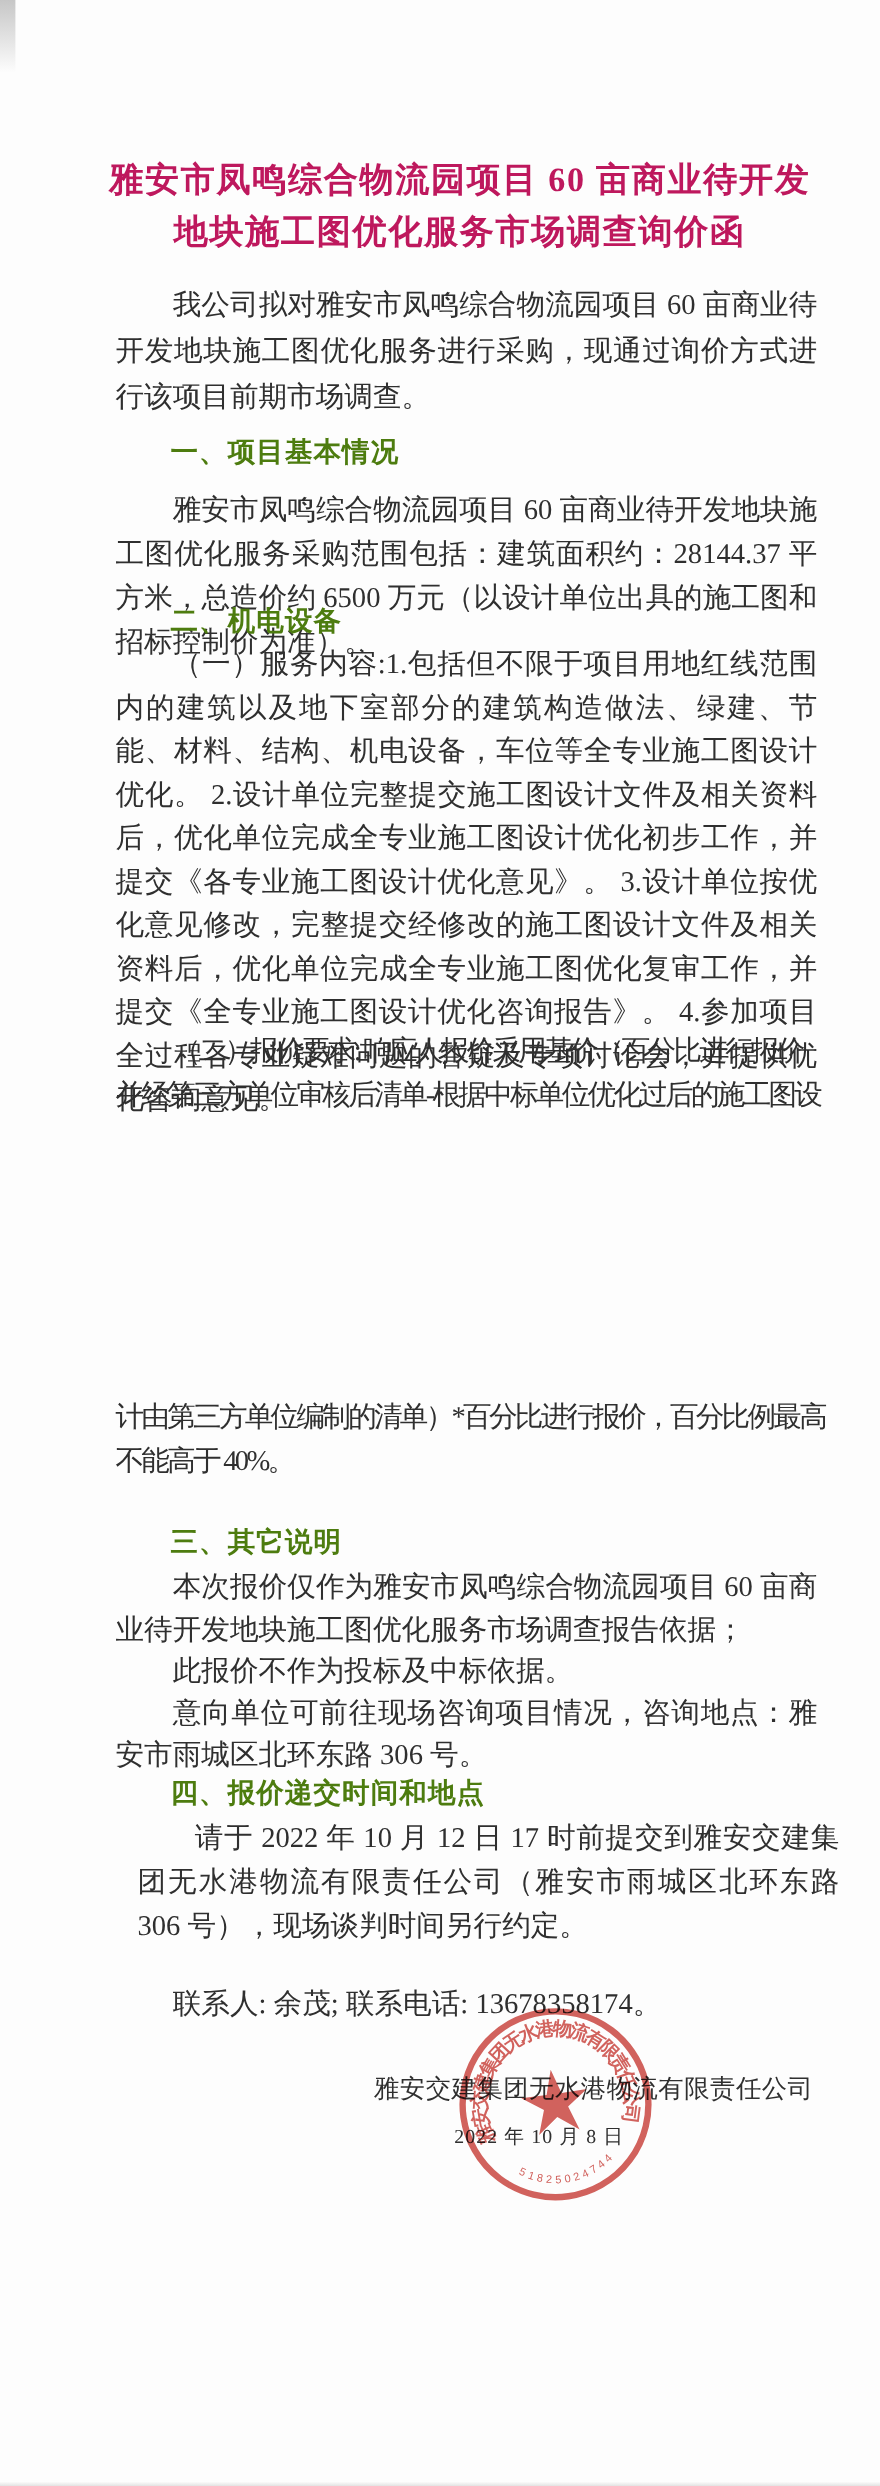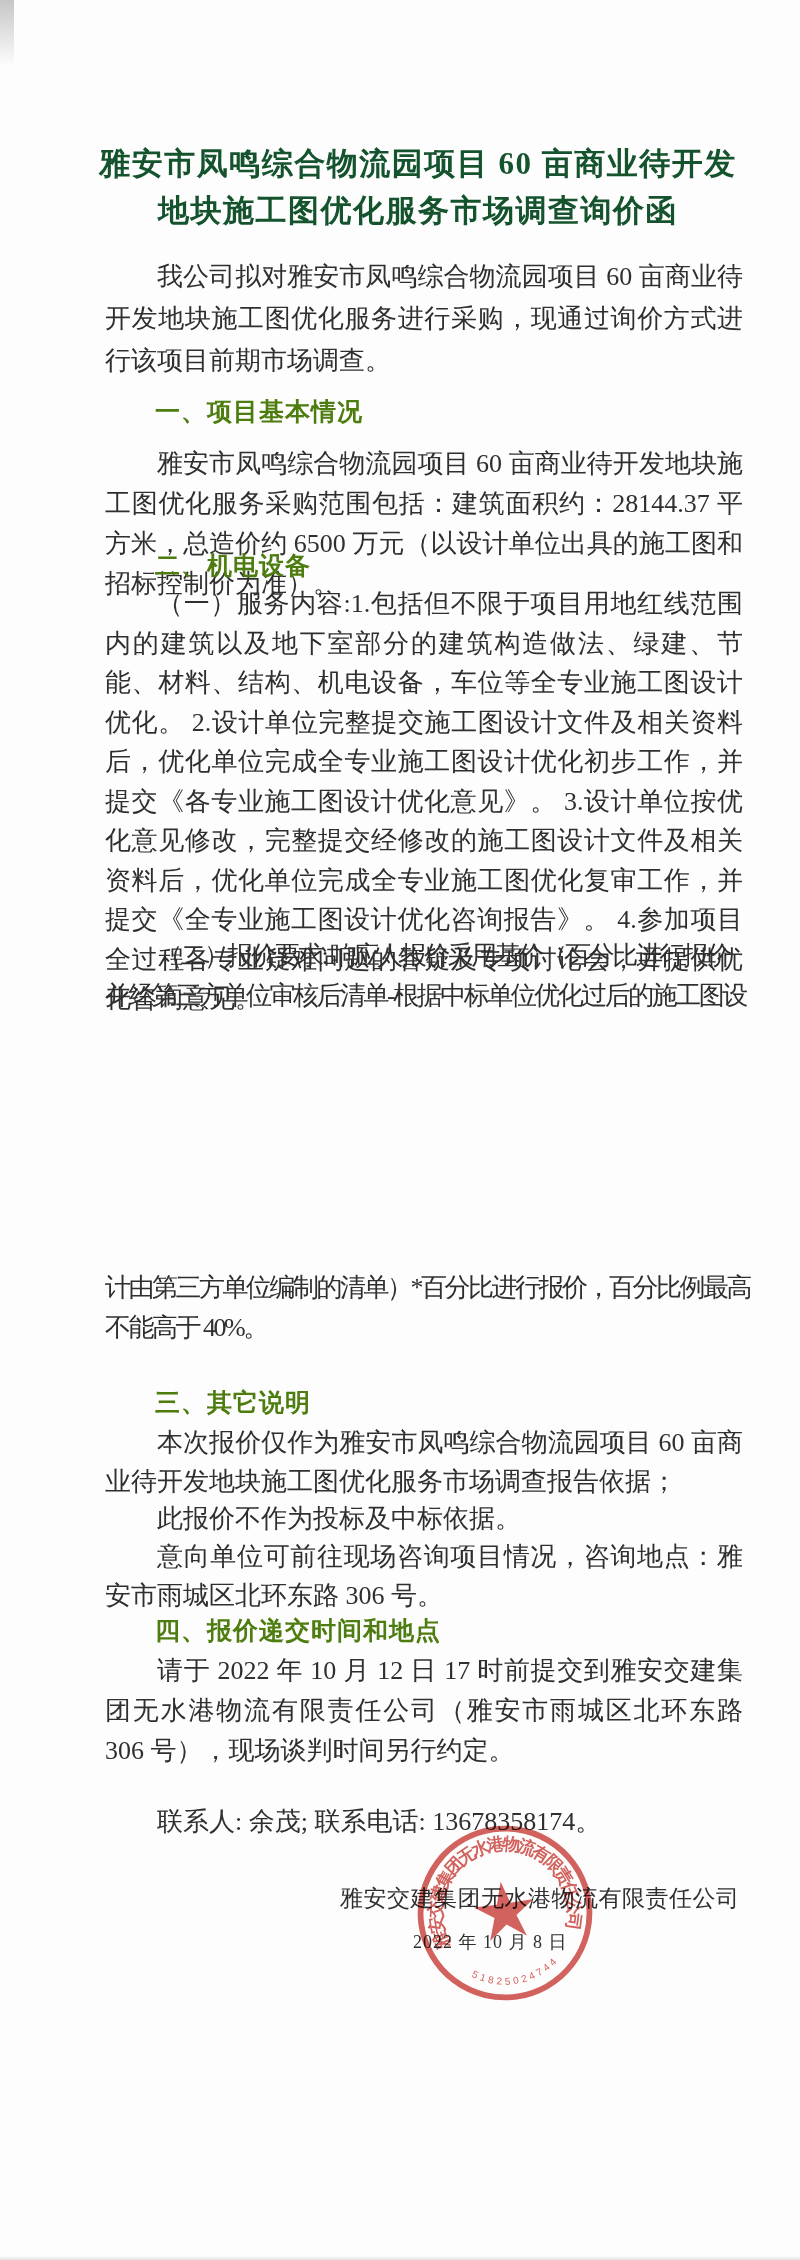--- a/index.html
+++ b/index.html
@@ -17,21 +17,21 @@
     background:linear-gradient(180deg,#9a9a9a 0%, #cfcfcf 55%, rgba(255,255,255,0) 100%);
     opacity:.55;
   }
   .scan-edge-bottom {
     position:absolute; left:0; bottom:0; width:100%; height:4px;
     background:linear-gradient(0deg,#e2e2e2,rgba(255,255,255,0));
   }
   .title {
     position:absolute; left:0; top:140px; width:800px;
     text-align:center; font-weight:bold; font-size:31px; line-height:47px;
-    color:#14532d; letter-spacing:1.5px;padding-left:36px;
+    color:#be185d; letter-spacing:1.5px;padding-left:36px;
   }
   .para {
     position:absolute; left:105px; width:638px;
     font-size:26px; line-height:40px; text-align:justify;
     color:#2f2f2f;
   }
   .indent { text-indent:2em; }
   .tightpair {
     position:absolute; left:105px; width:682px;
     font-size:26px; line-height:40px; letter-spacing:-2.5px;
@@ -48,21 +48,21 @@
   .s1-body { top:444px; }
   .h2 { top:549px; }
   .s2-item1 { top:584px; line-height:39.5px; }
   .s2-item2a { top:936px; text-indent:2em; }
   .s2-item2b { top:1268px; }
   .h3 { top:1386px; }
   .s3-p1 { top:1423px; line-height:39px; }
   .s3-p2 { top:1499px; }
   .s3-p3 { top:1537px; line-height:39px; }
   .h4 { top:1614px; }
-  .s4-p1 { top:1651px; }
+  .s4-p1 { top:1651px;margin-left:20px; }
   .contact { top:1802px; }
   .sig-company {
     position:absolute; left:340px; top:1884px; width:400px;
     font-size:23px; line-height:30px; color:#2f2f2f; letter-spacing:0.5px;
   }
   .sig-date {
     position:absolute; left:413px; top:1927px; width:260px;
     font-size:18px; line-height:30px; color:#2f2f2f; letter-spacing:1px;
   }
   .seal {

